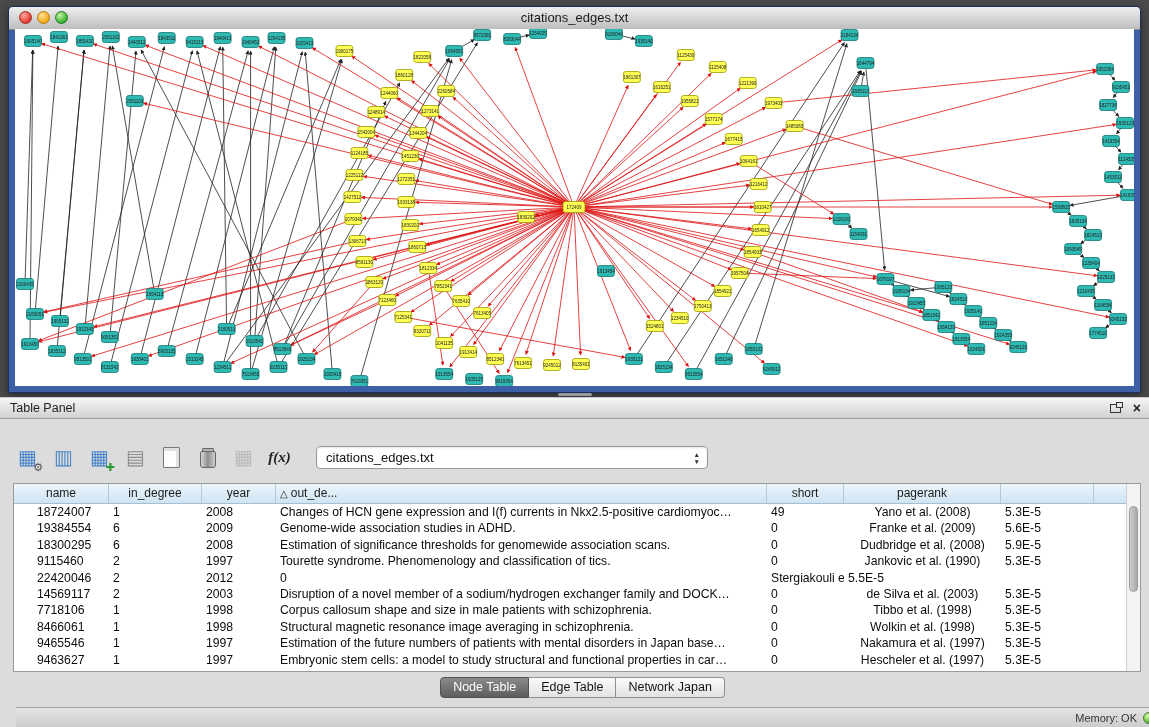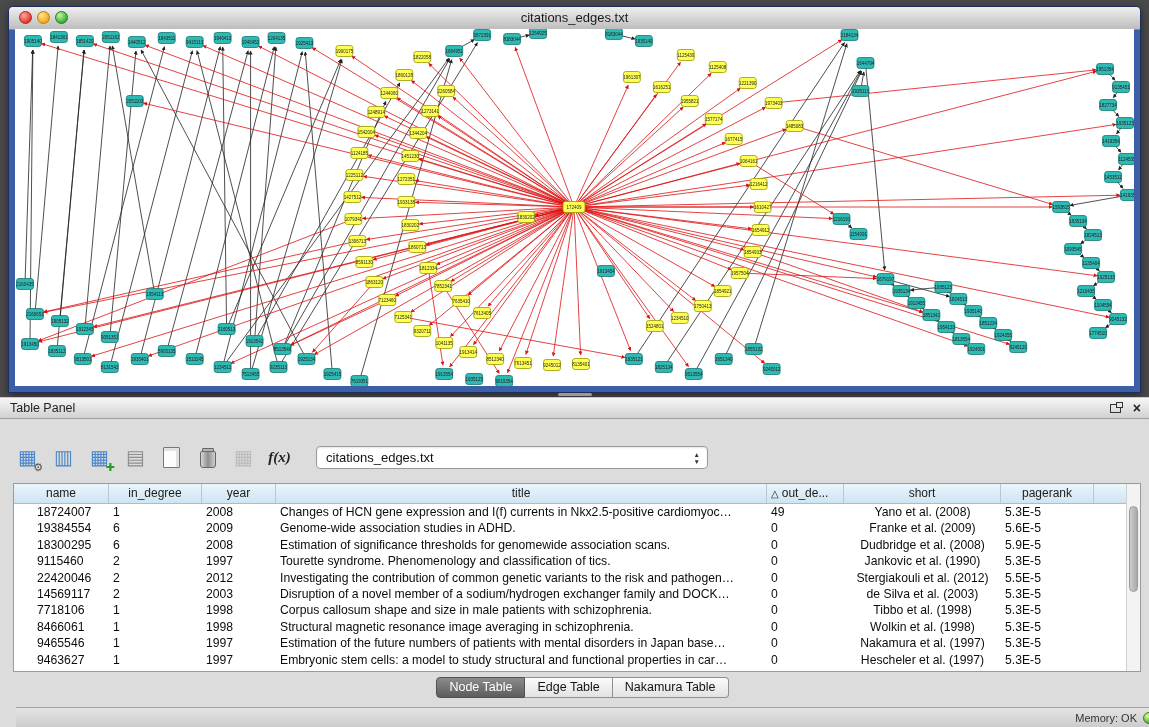--- a/index.html
+++ b/index.html
@@ -908,21 +908,20 @@
           <i style="font-style:normal">▼</i>
         </span>
     </div>
   </div>
 
   <div class="tablebox">
     <div class="thead" id="thead">
         <div class="hcell"><span>name</span></div>
         <div class="hcell"><span>in_degree</span></div>
         <div class="hcell"><span>year</span></div>
-        <div class="hcell"><span>title</span></div>
         <div class="hcell sorted"><span class="sort-glyph">△</span><span>out_de...</span></div>
         <div class="hcell"><span>short</span></div>
         <div class="hcell"><span>pagerank</span></div>
         <div class="hcell"></div>
       </div>
     <div id="tbody">
         <div class="row">
           <div class="cell c0">18724007</div>
           <div class="cell c1">1</div>
           <div class="cell c2">2008</div>
@@ -959,21 +958,20 @@
           <div class="cell c3">Tourette syndrome. Phenomenology and classification of tics.</div>
           <div class="cell c4">0</div>
           <div class="cell c5">Jankovic et al. (1990)</div>
           <div class="cell c6">5.3E-5</div>
           <div class="cell"></div>
         </div>
         <div class="row">
           <div class="cell c0">22420046</div>
           <div class="cell c1">2</div>
           <div class="cell c2">2012</div>
-          <div class="cell c3">Investigating the contribution of common genetic variants to the risk and pathogen…</div>
           <div class="cell c4">0</div>
           <div class="cell c5">Stergiakouli et al. (2012)</div>
           <div class="cell c6">5.5E-5</div>
           <div class="cell"></div>
         </div>
         <div class="row">
           <div class="cell c0">14569117</div>
           <div class="cell c1">2</div>
           <div class="cell c2">2003</div>
           <div class="cell c3">Disruption of a novel member of a sodium/hydrogen exchanger family and DOCK…</div>
@@ -1024,20 +1022,20 @@
         </div>
       </div>
     <div class="vscroll">
       <div class="thumb"></div>
     </div>
   </div>
 
   <div class="tabs" id="tabs">
       <div class="tab active">Node Table</div>
       <div class="tab">Edge Table</div>
-      <div class="tab">Nakamura Table</div>
+      <div class="tab">Network Japan</div>
     </div>
 
   <div class="statusbar">
     <span>Memory: OK</span>
     <span class="memdot"></span>
   </div>
 </div>
 
 </body></html>

